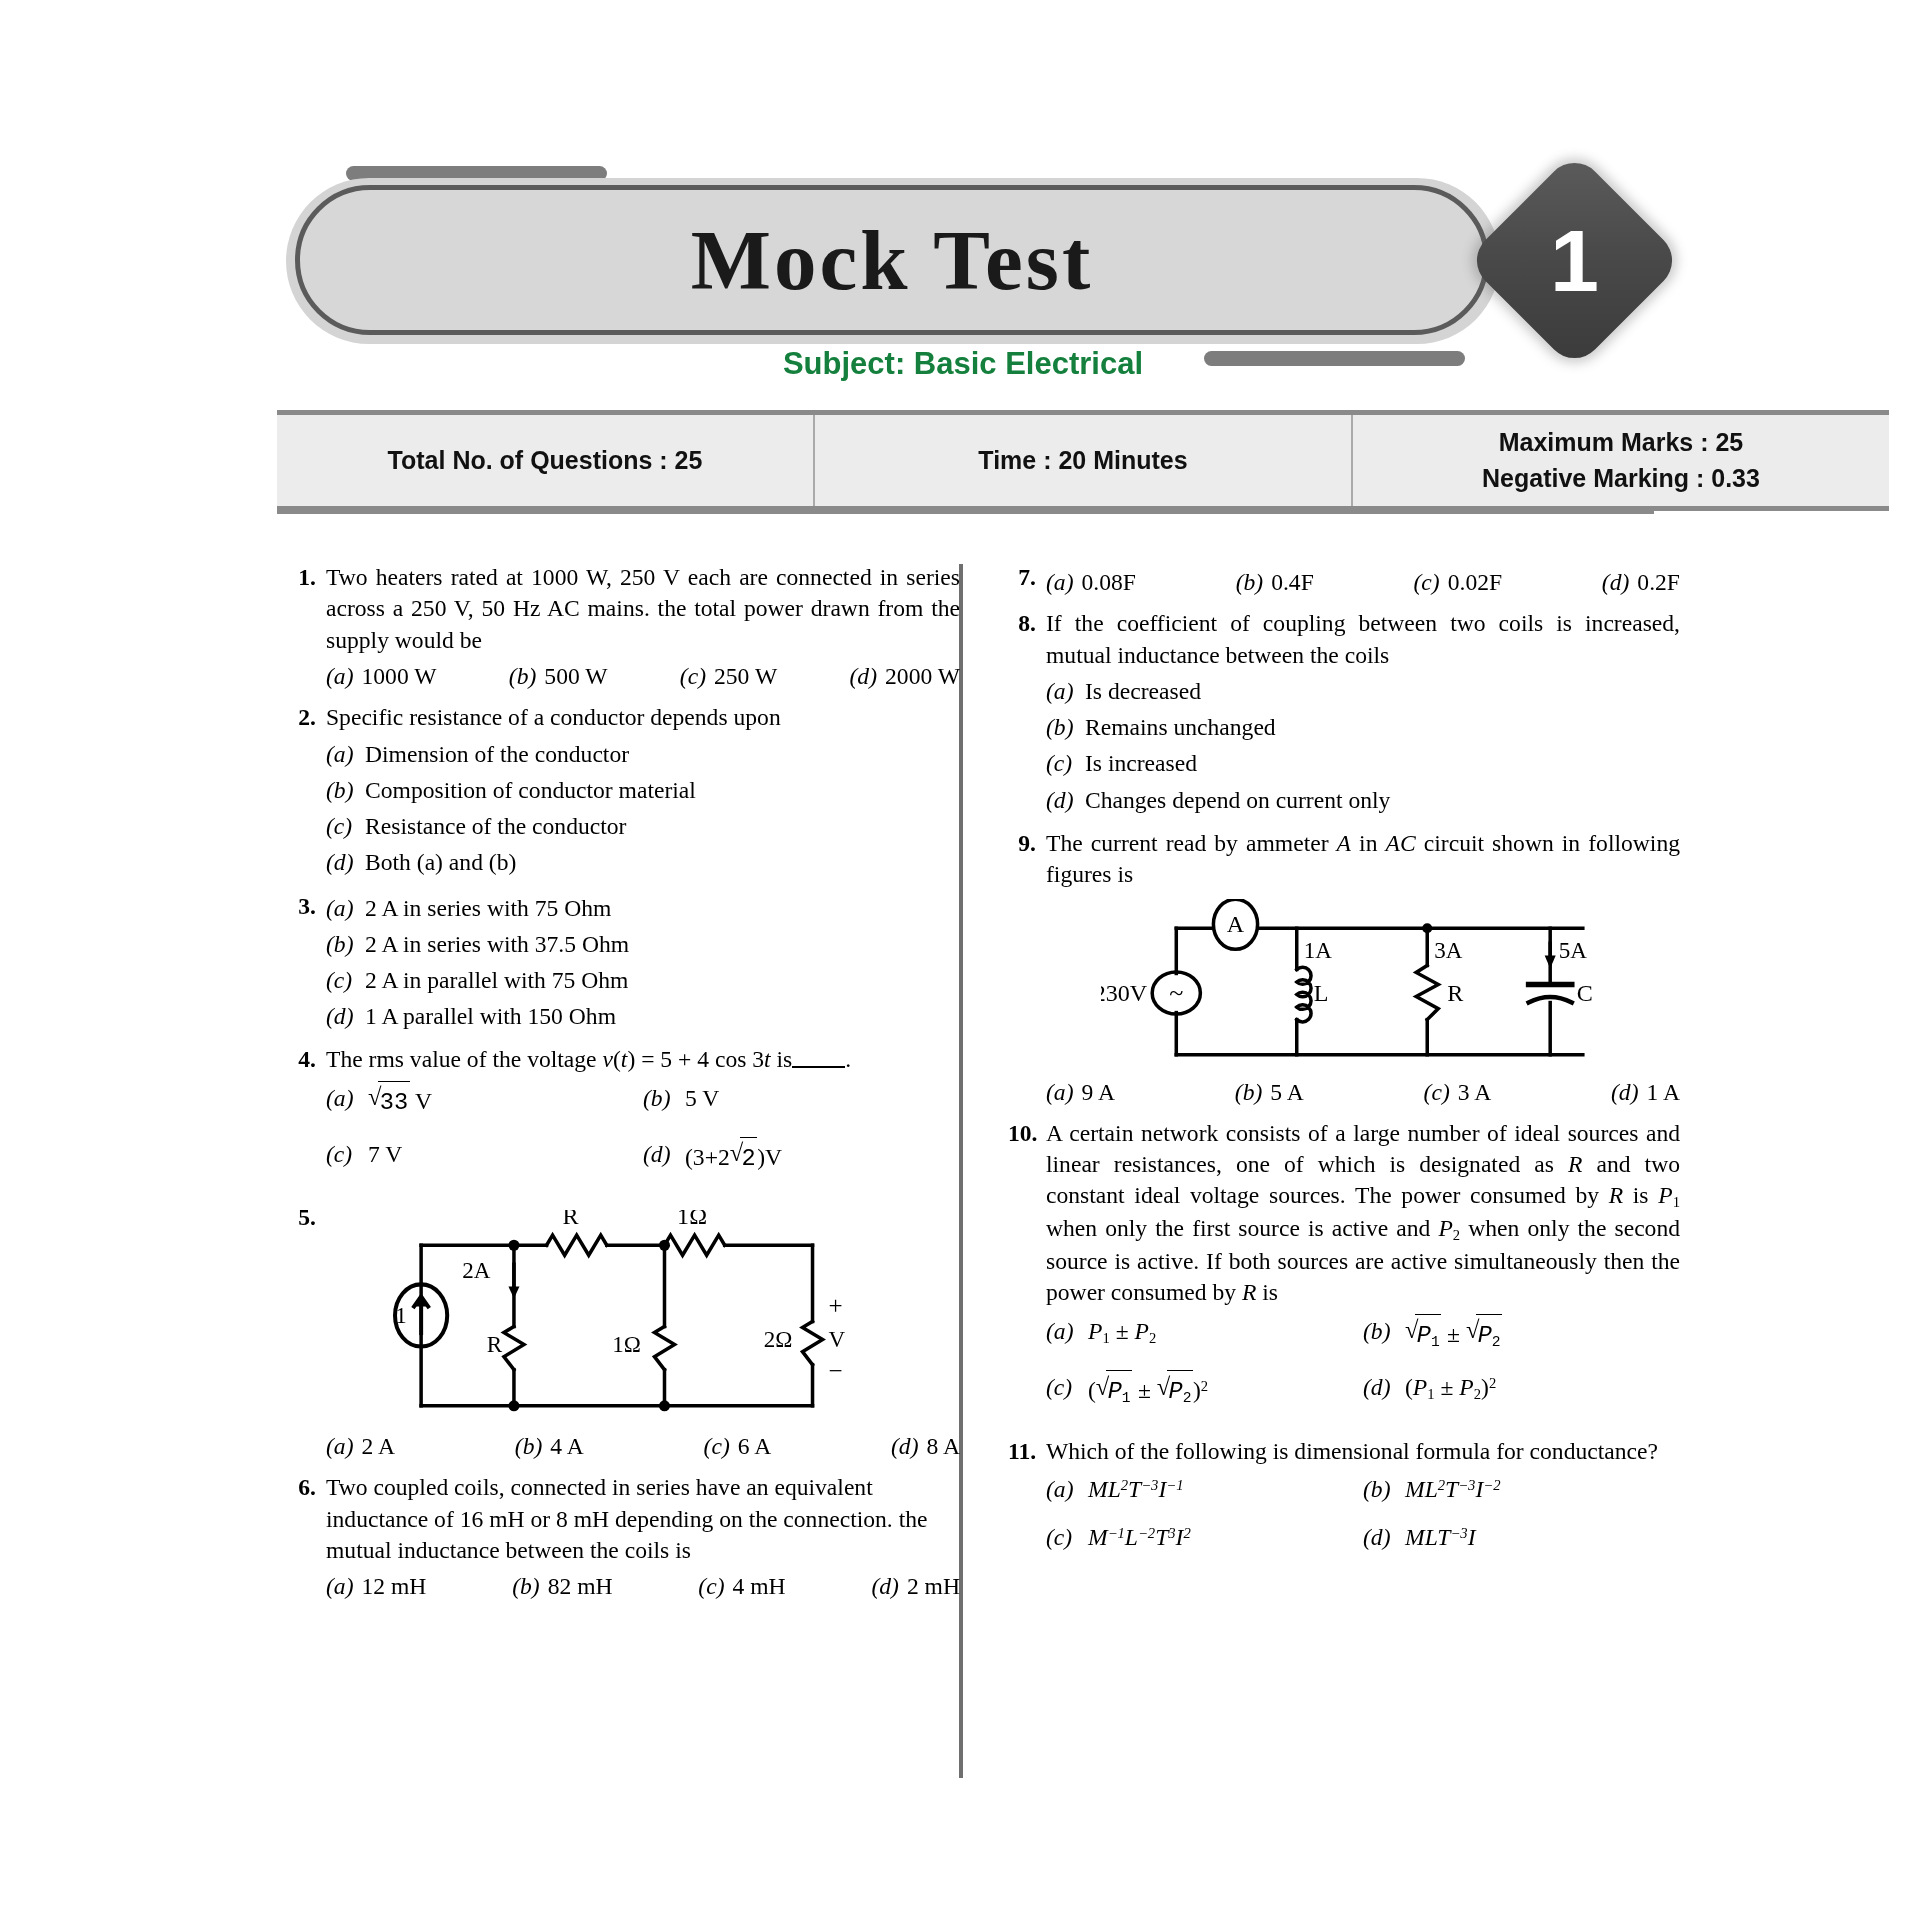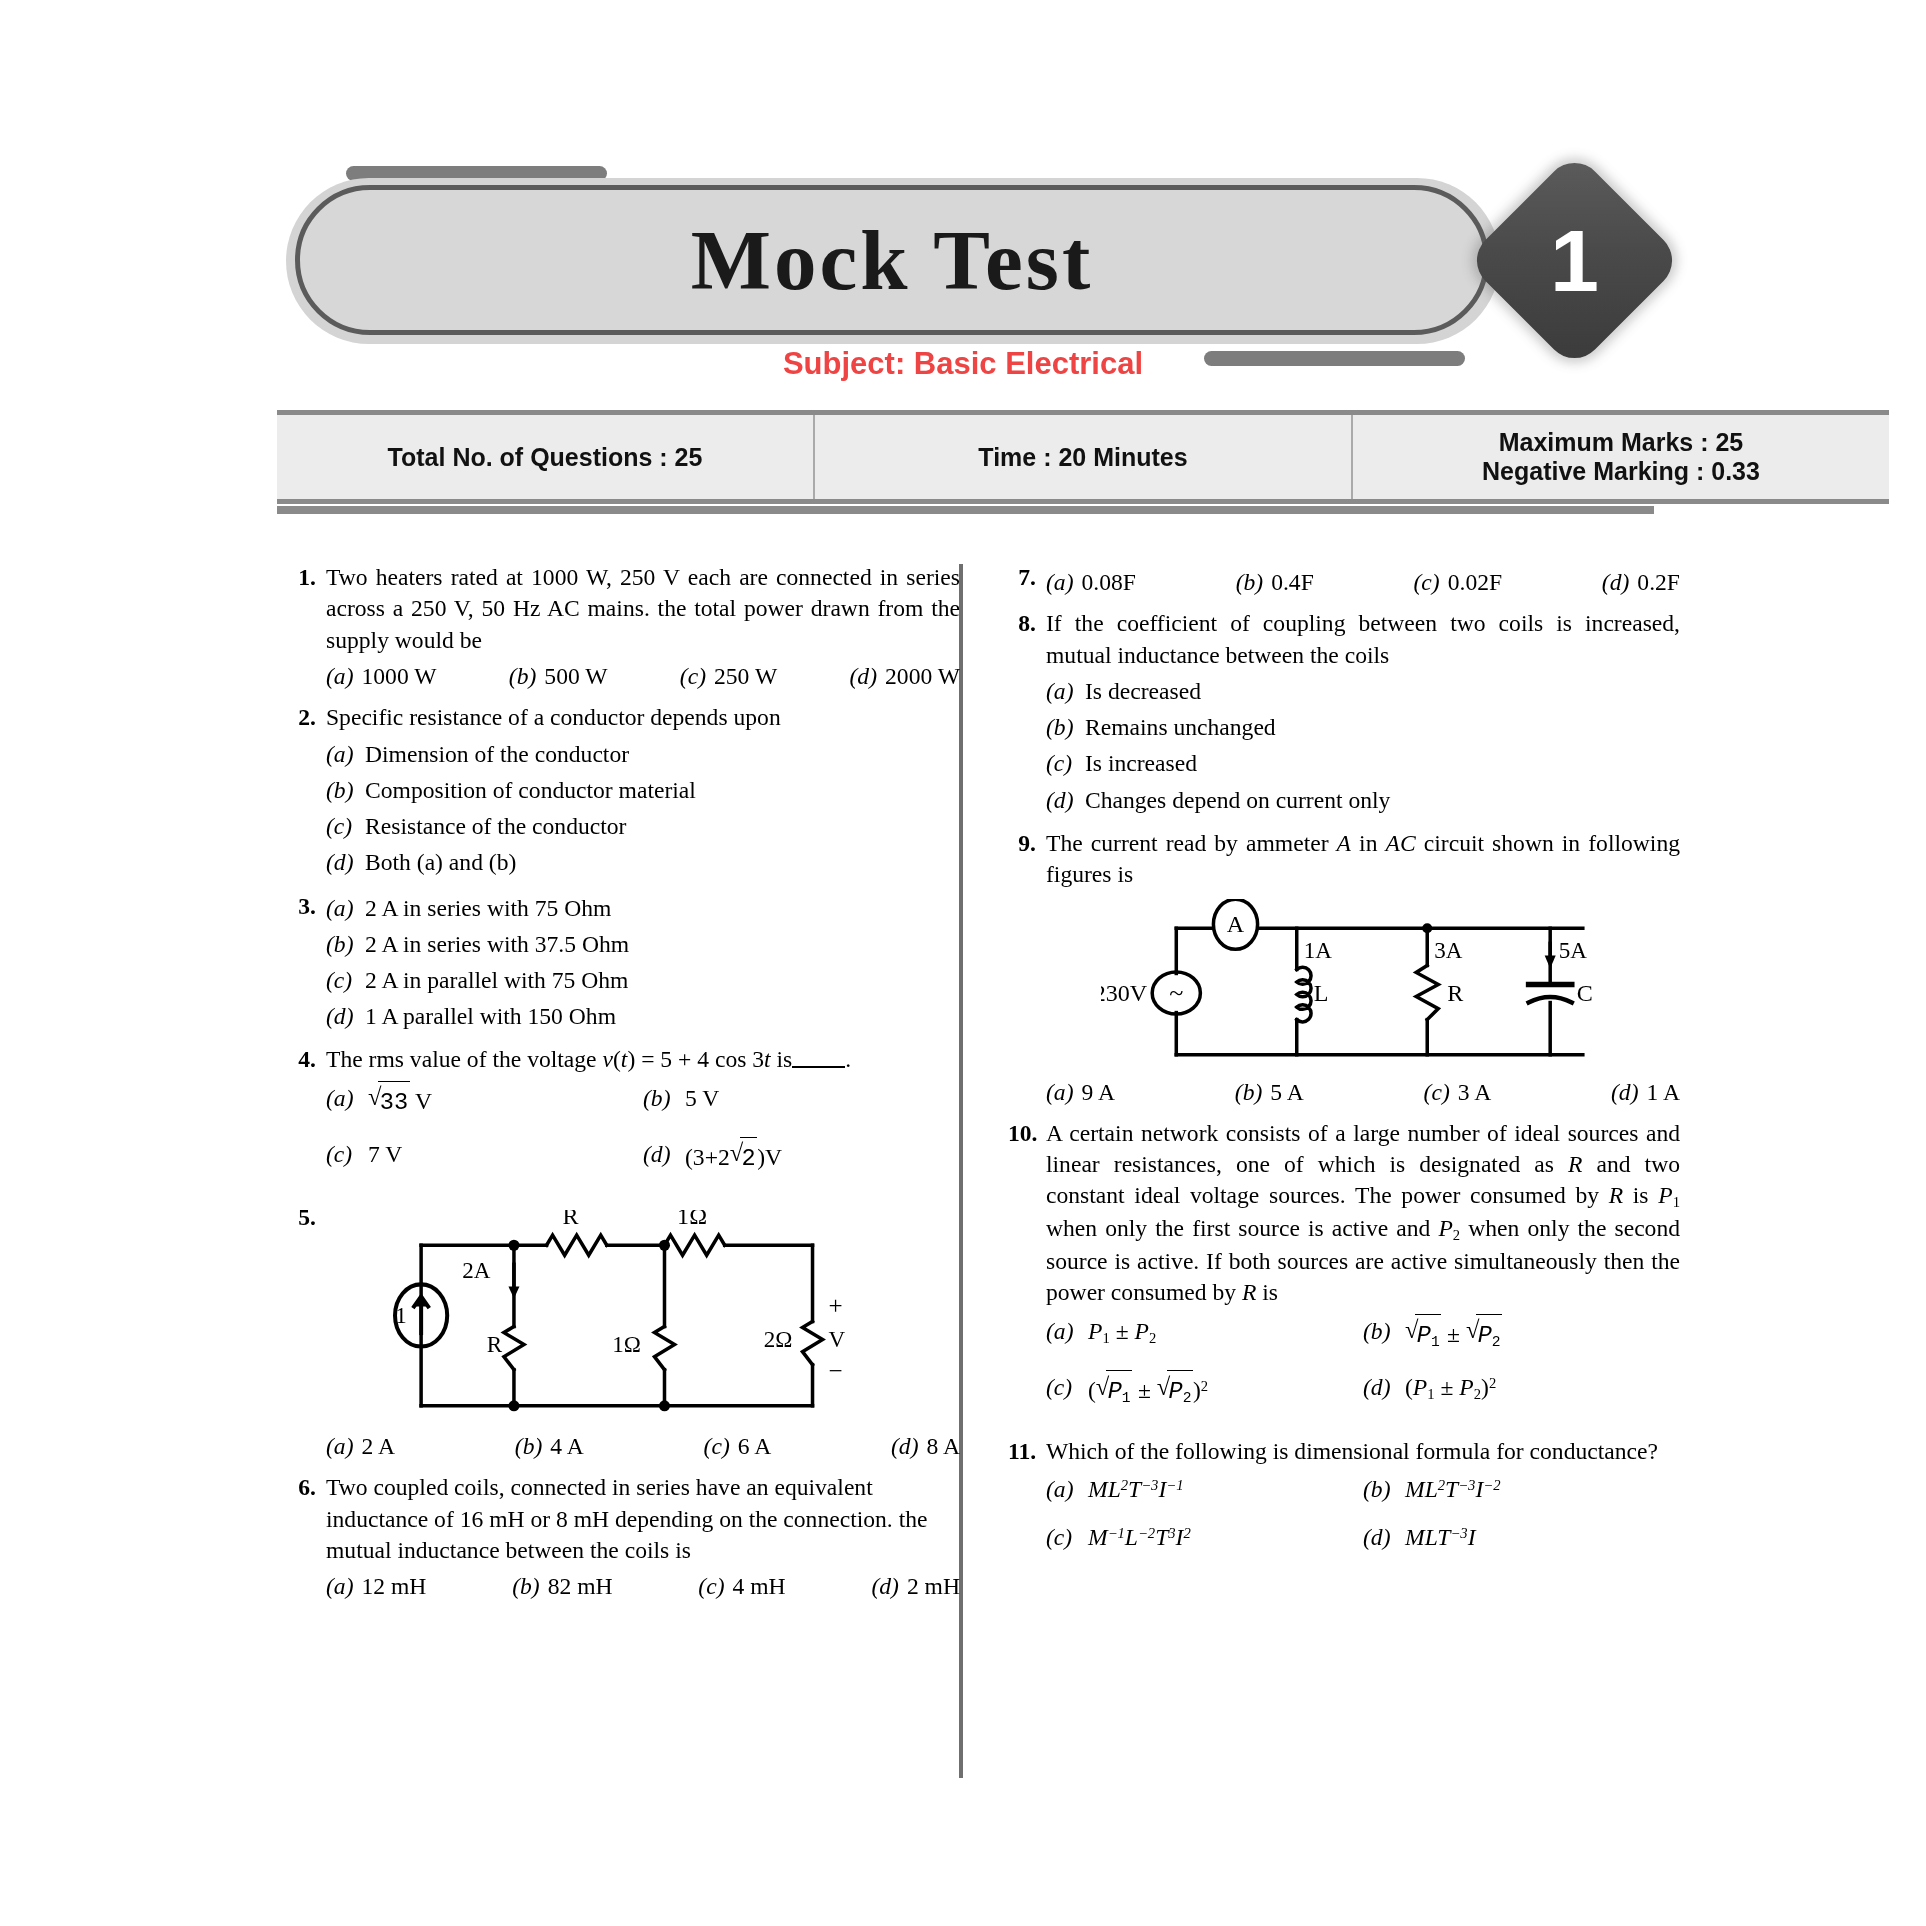--- a/index.html
+++ b/index.html
@@ -42,40 +42,40 @@
   .badge-num{
     position:absolute;left:1497px;top:108px;width:155px;height:155px;
     display:flex;align-items:center;justify-content:center;
     color:#fff;font-family:"Liberation Sans",sans-serif;font-weight:bold;
     font-size:88px;line-height:1;
   }
 
   
   .subject{
     position:absolute;left:0;top:346px;width:1926px;text-align:center;
-    font-family:"Liberation Sans",sans-serif;font-size:31px;color:#ef4444;
+    font-family:"Liberation Sans",sans-serif;font-size:31px;color:#15803d;
     font-weight:600;
   }
   .subject b{font-weight:bold;}
 
   
   .info-table{
     position:absolute;left:277px;top:410px;width:1612px;
     border-top:5.5px solid #8a8a8a;border-bottom:5.5px solid #8a8a8a;
     background:#ececec;
     box-sizing:border-box;
   }
   .info-row{display:flex;width:100%;}
   .info-cell{
     flex:1;display:flex;flex-direction:column;align-items:center;justify-content:center;
     padding:13px 5px;min-height:80px;box-sizing:border-box;
     font-family:"Liberation Sans",sans-serif;font-weight:bold;font-size:25px;color:#111;
   }
   .info-cell + .info-cell{border-left:2px solid #aaaaaa;}
-  .info-cell .l2{}
+  .info-cell .l2{margin-top:7px;}
   .info-under{
     position:absolute;left:277px;top:506px;width:1377px;height:8px;background:#8a8a8a;
   }
 
   
   .columns{
     position:absolute;left:0;top:562px;width:1926px;height:1284px;
   }
   .col{position:absolute;top:0;width:672px;}
   .col-left{left:288px;}

